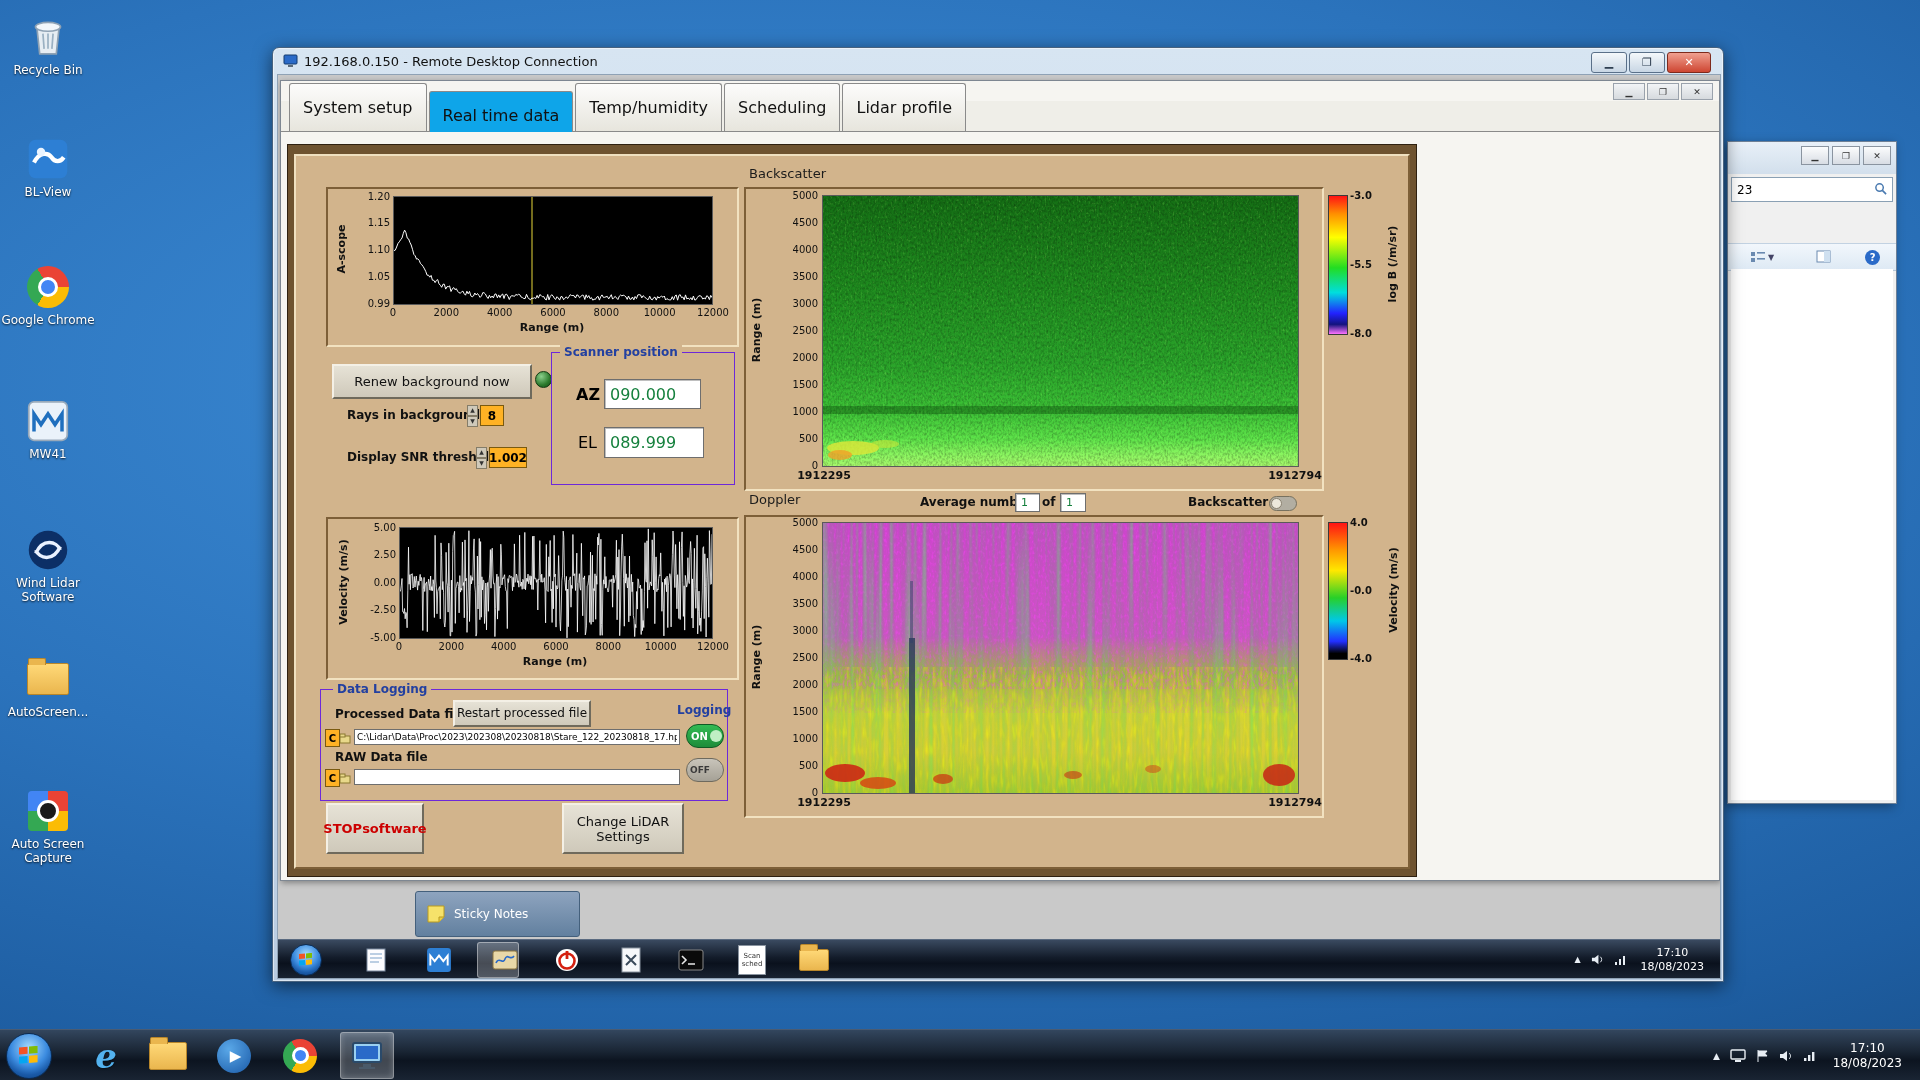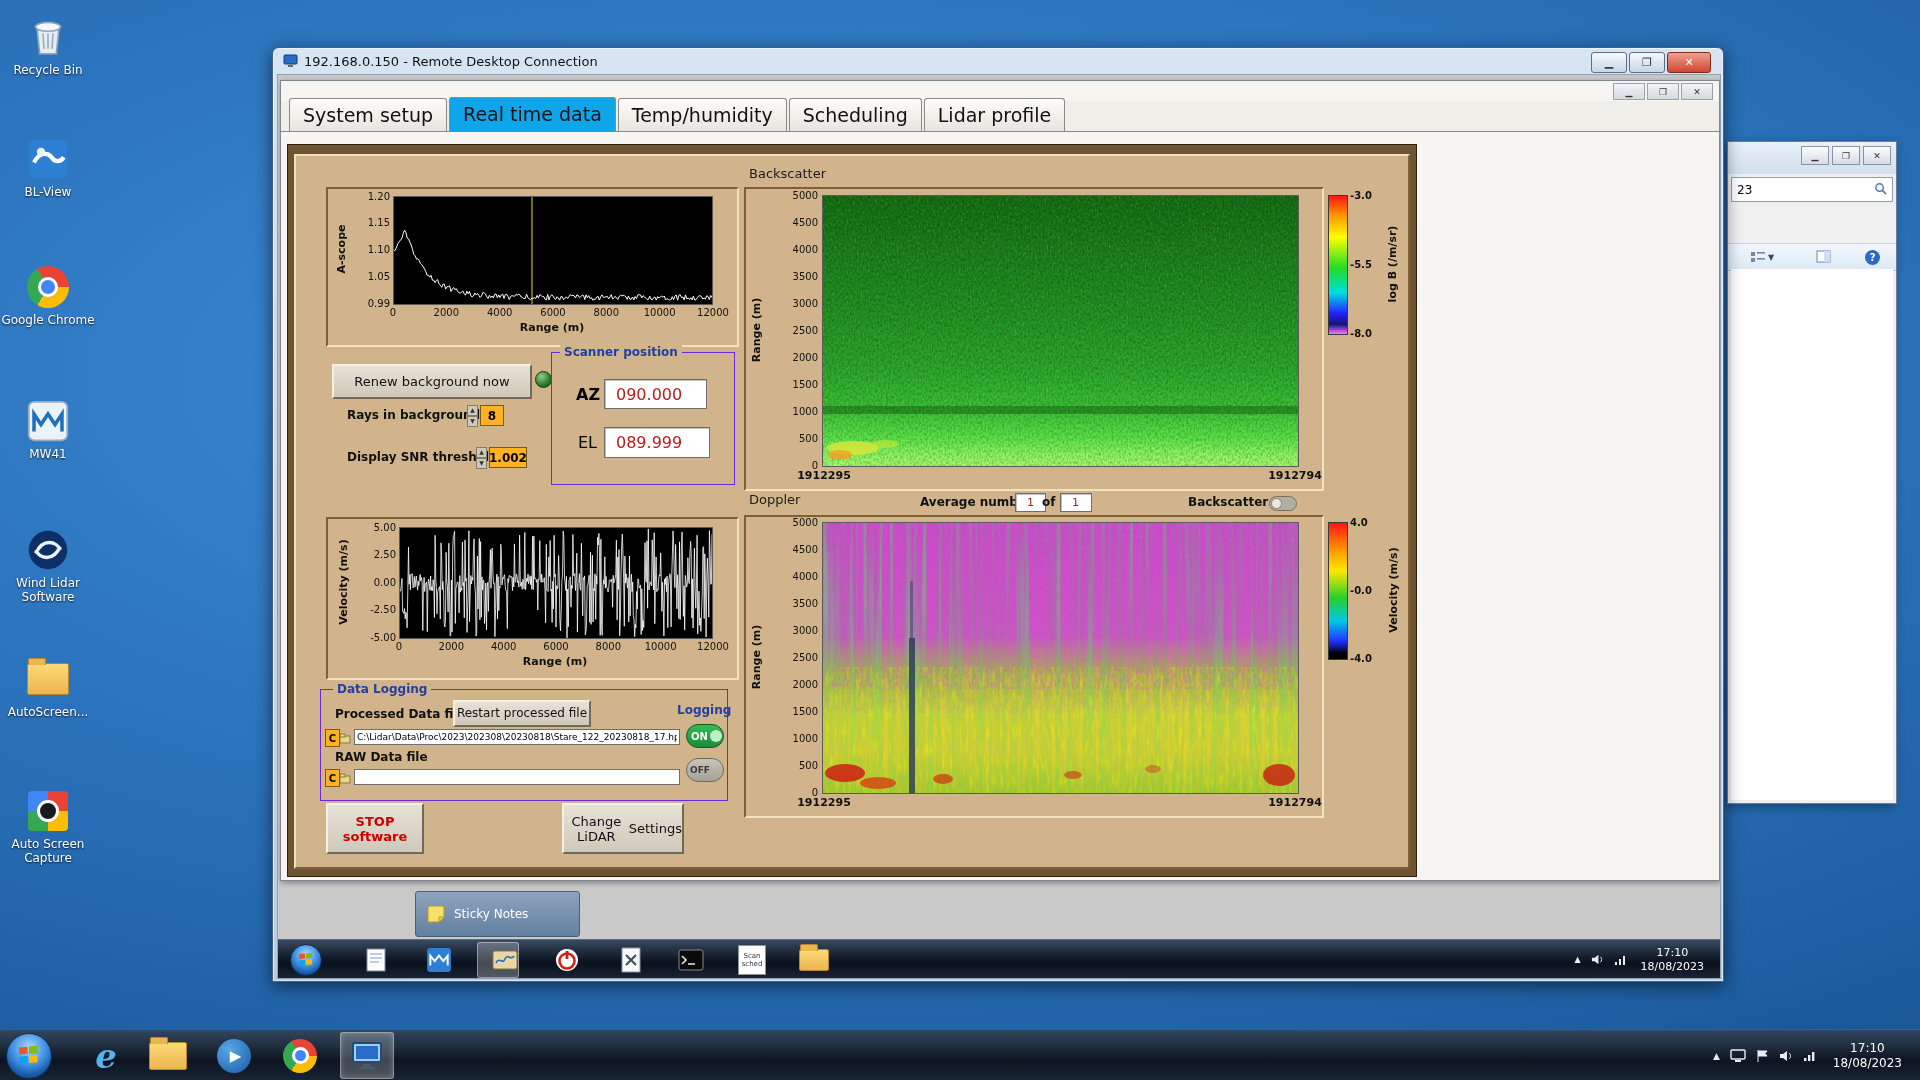--- a/index.html
+++ b/index.html
@@ -19,21 +19,21 @@
   .rdp-title{position:absolute;left:0;top:0;right:0;height:26px;display:flex;align-items:center;padding-left:10px;font-size:13px;color:#111}
   .winbtn{height:19px;border-radius:3px;border:1px solid #5a7089;display:flex;align-items:center;justify-content:center;
           font-size:11px;color:#2a3a4c;background:linear-gradient(#f4f8fb,#c8d6e4);margin-left:2px}
   .winbtn.close{background:linear-gradient(#f0a090,#ce4632);color:#fff;border-color:#7e2a1c}
   .rdp-content{position:absolute;left:4px;top:26px;width:1442px;height:903px;background:#c9c9c9;overflow:hidden;border:1px solid #8fa2b5}
   
   .slwin{position:absolute;left:2px;top:5px;width:1438px;height:799px;background:#f6f5f1;border:1px solid #7e8792;box-shadow:1px 2px 6px rgba(0,0,0,.35)}
   .sl-title{position:absolute;left:0;top:0;right:0;height:20px;background:linear-gradient(#f8fafc,#dbe3ed);border-bottom:1px solid #aab2bc;display:flex;align-items:center;padding-left:6px;font-size:11px;color:#222}
   .sl-btn{width:30px;height:15px;border:1px solid #9aa2ac;background:linear-gradient(#f2f4f6,#d6dade);display:flex;align-items:center;justify-content:center;font-size:9px;color:#333;margin-left:2px}
   .tabstrip{position:absolute;left:0;top:20px;right:0;height:30px;background:#efeee8;border-bottom:1px solid #8a8a8a;display:flex;align-items:flex-end;padding-left:8px}
-  .tab{font-size:19px;color:#111;padding:5px 13px;border:1px solid #8a8a8a;border-bottom:none;border-radius:3px 3px 0 0;
+  .tab{font-size:16px;color:#111;padding:14px 13px;border:1px solid #8a8a8a;border-bottom:none;border-radius:3px 3px 0 0;
        background:linear-gradient(#fcfcfb,#e7e5dd);margin-right:2px;position:relative}
   .tab.active{background:#0ea5e9;margin-bottom:-1px;padding-bottom:7px;font-weight:normal}
   .page{position:absolute;left:0;top:50px;right:0;bottom:0}
   
   .panel-outer{position:absolute;left:6px;top:13px;width:1130px;height:733px;background:#6e5330;border:1px solid #2e2010;box-sizing:border-box;padding:9px 6px 7px 6px}
   .panel{position:relative;width:100%;height:100%;background:#d2b48c;border:2px solid;border-color:#efe0c0 #7d5f38 #7d5f38 #efe0c0;box-sizing:border-box}
   .scope{position:absolute;border:2px solid;border-color:#7d5f38 #f2e2c0 #f2e2c0 #7d5f38;background:#d2b48c}
   .plotbox{position:absolute;border:1px solid #5a5a5a;background:#000}
   .plotbox svg{display:block}
   .yticks{position:absolute;display:flex;flex-direction:column;justify-content:space-between;align-items:flex-end;font-size:10px;color:#111}
@@ -41,21 +41,21 @@
   .xticks{position:absolute;display:flex;justify-content:space-between;font-size:10px;color:#111}
   .xticks span{width:0;display:inline-flex;justify-content:center;white-space:nowrap}
   .axlab{position:absolute;font-size:11px;font-weight:bold;color:#111;white-space:nowrap;transform:translateX(-50%)}
   .vlab{position:absolute;font-size:11px;font-weight:bold;color:#111;white-space:nowrap;transform:translate(-50%,-50%) rotate(-90deg)}
   .xend{position:absolute;font-size:11px;font-weight:bold;color:#111;transform:translateX(-50%)}
   .heading{position:absolute;font-size:13px;color:#1c1c1c}
   .lvbtn{position:absolute;background:linear-gradient(#e6e2d6,#cfc9ba);border:2px solid;border-color:#f4f0e6 #6f6a5c #6f6a5c #f4f0e6;
          display:flex;align-items:center;justify-content:center;font-size:13px;color:#111;text-align:center;line-height:15px;cursor:pointer}
   .ctl-label{position:absolute;font-size:12px;font-weight:bold;color:#111;white-space:nowrap}
   .orangebox{position:absolute;background:#ffb224;border:1px solid #7a5a10;color:#000;font-size:12px;font-weight:bold;display:flex;align-items:center;justify-content:center}
-  .whitebox{position:absolute;background:#fff;border:1px solid #6e6e6e;box-shadow:inset 1px 1px 0 rgba(0,0,0,.25);color:#b91c1c;display:flex;align-items:center;padding-left:11px}
+  .whitebox{position:absolute;background:#fff;border:1px solid #6e6e6e;box-shadow:inset 1px 1px 0 rgba(0,0,0,.25);color:#15803d;display:flex;align-items:center;padding-left:5px}
   .spinner{position:absolute;width:11px;display:flex;flex-direction:column}
   .spinner i{height:9px;background:#cfc9ba;border:1px solid #847c68;font-style:normal;font-size:6px;line-height:7px;text-align:center;color:#333}
   .group{position:absolute;border:1px solid #6d28d9}
   .group-legend{position:absolute;top:-8px;background:#d2b48c;color:#2340a0;font-size:12px;font-weight:bold;padding:0 4px;white-space:nowrap}
   .bluetext{position:absolute;color:#2340a0;font-size:12px;font-weight:bold}
   .cbar{position:absolute;width:18px;border:1px solid #3a3a3a}
   .cbarlabels{position:absolute;display:flex;flex-direction:column;justify-content:space-between;font-size:10px;font-weight:bold;color:#111}
   .cbarlabels span{height:0;display:flex;align-items:center}
   .toggle{position:absolute;border-radius:12px;display:flex;align-items:center;cursor:pointer}
   .toggle .knob{border-radius:50%}
@@ -457,25 +457,25 @@
                     <rect x="0" y="1" width="5" height="3" fill="#e8d88a" stroke="#8a7830"></rect>
                   </svg>
               </span>
               <input class="pathfield" style="left: 33px; top: 79px; width: 326px; height: 16px;" value="">
               <div class="toggle" style="left:365px;top:68px;width:38px;height:24px;background:linear-gradient(#c8c4ba,#a5a196);border:1px solid #6e6a5e;color:#3a3a3a;font-size:9px;font-weight:bold;padding-left:3px;box-sizing:border-box">
                 <span>OFF</span>
                 <div class="knob" style="width:12px;height:12px;background:#ecease0;margin-left:2px"></div>
               </div>
             </div>
 
-            <div class="lvbtn" style="left:30px;top:647px;width:94px;height:47px;color:#cc0000;font-weight:bold;flex-direction:column">
+            <div class="lvbtn" style="left:30px;top:647px;width:94px;height:47px;color:#cc0000;font-weight:bold;">
               <span>STOP</span>
                 <span>software</span>
             </div>
-            <div class="lvbtn" style="left:266px;top:647px;width:118px;height:47px;flex-direction:row">
+            <div class="lvbtn" style="left:266px;top:647px;width:118px;height:47px;flex-direction:column">
               <span>Change LiDAR</span>
                 <span>Settings</span>
             </div>
 
           </div>
         </div>
       </div>
     </div>
 
     <div class="stickybtn">

